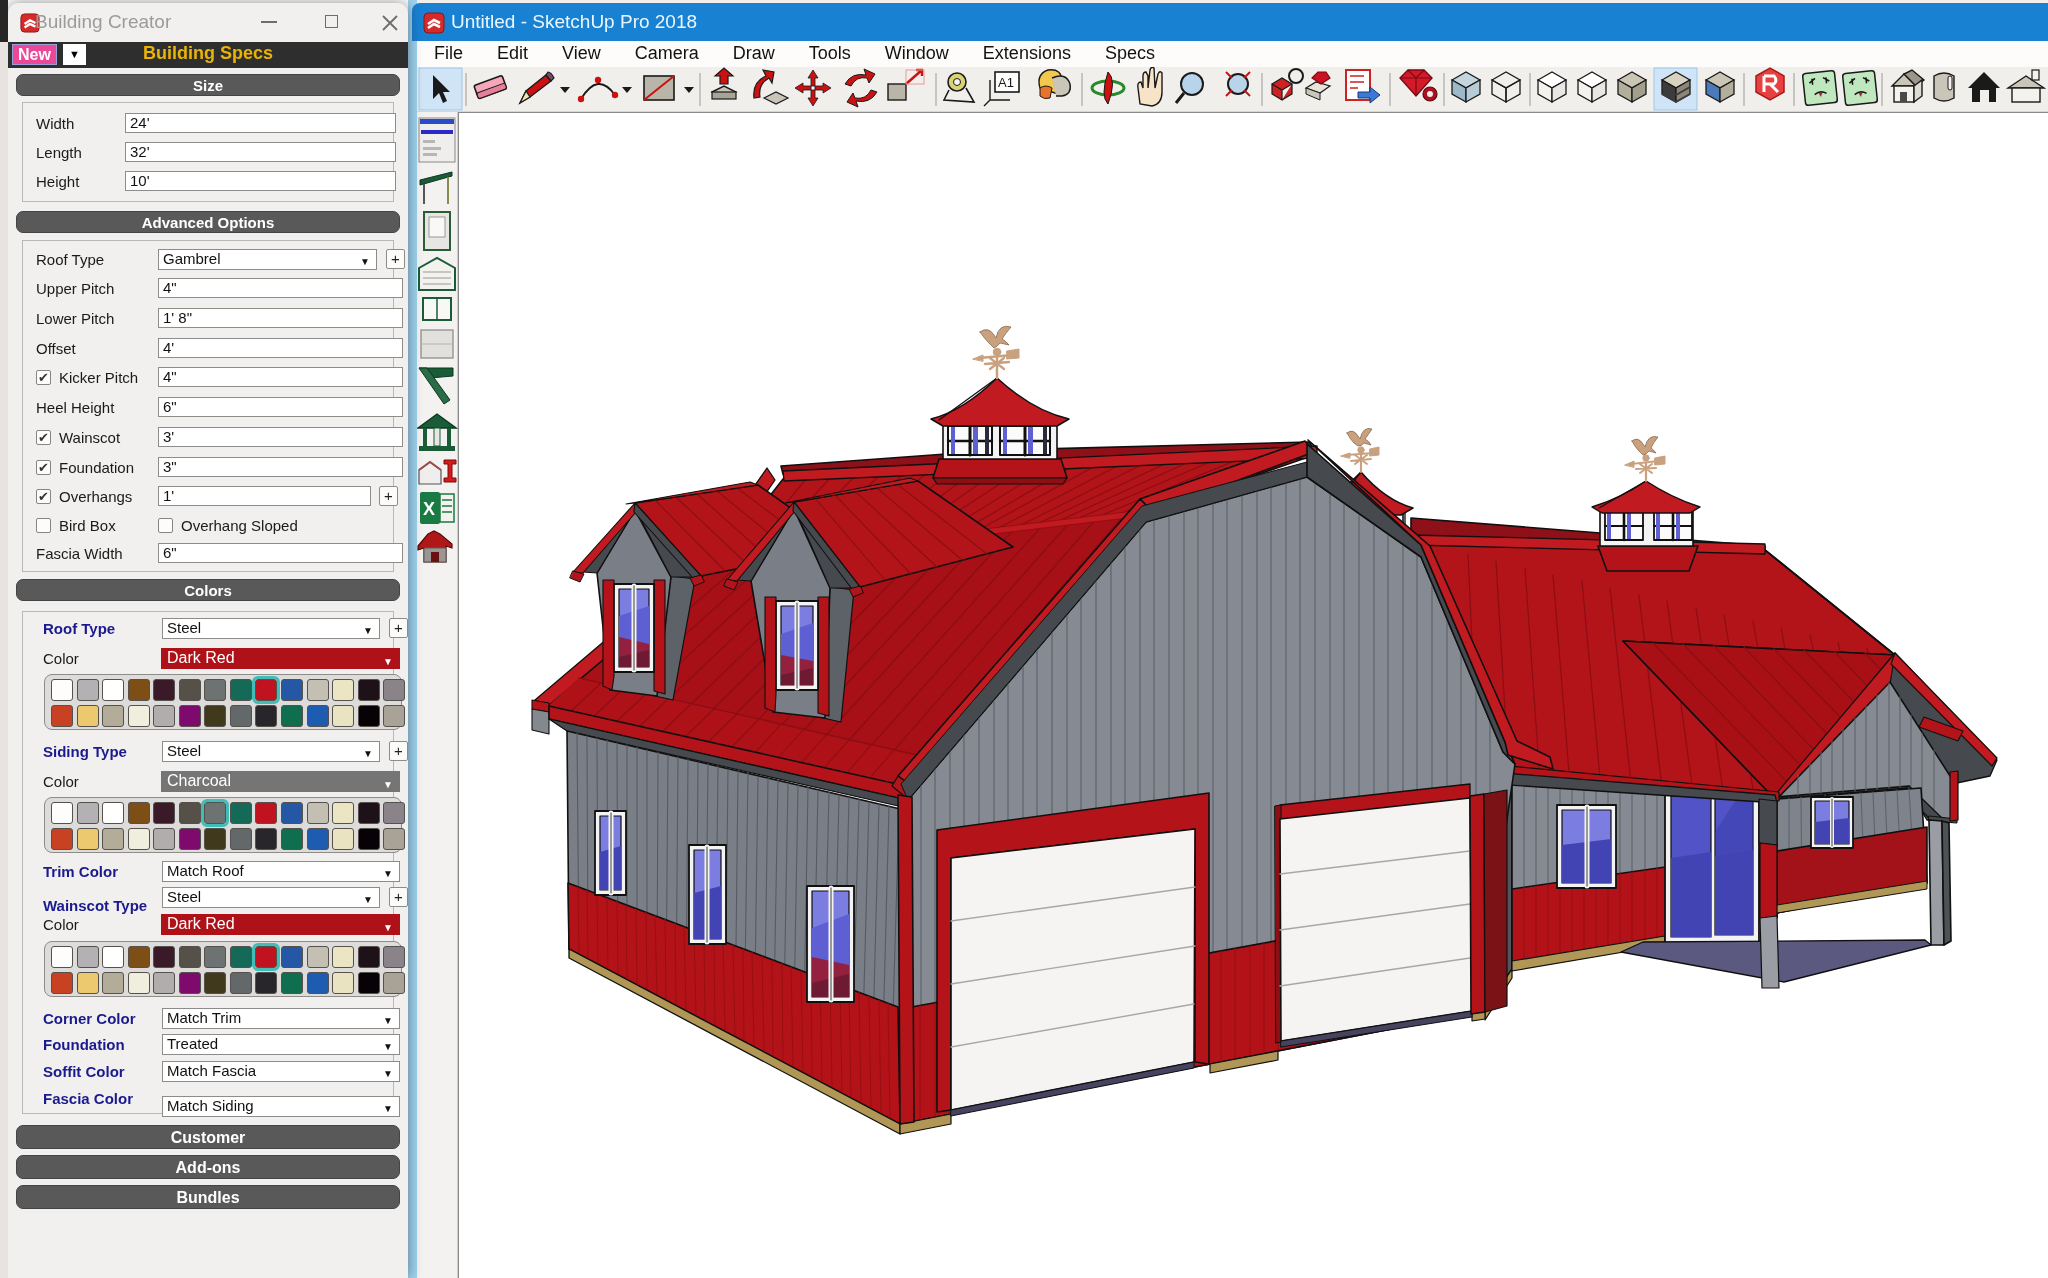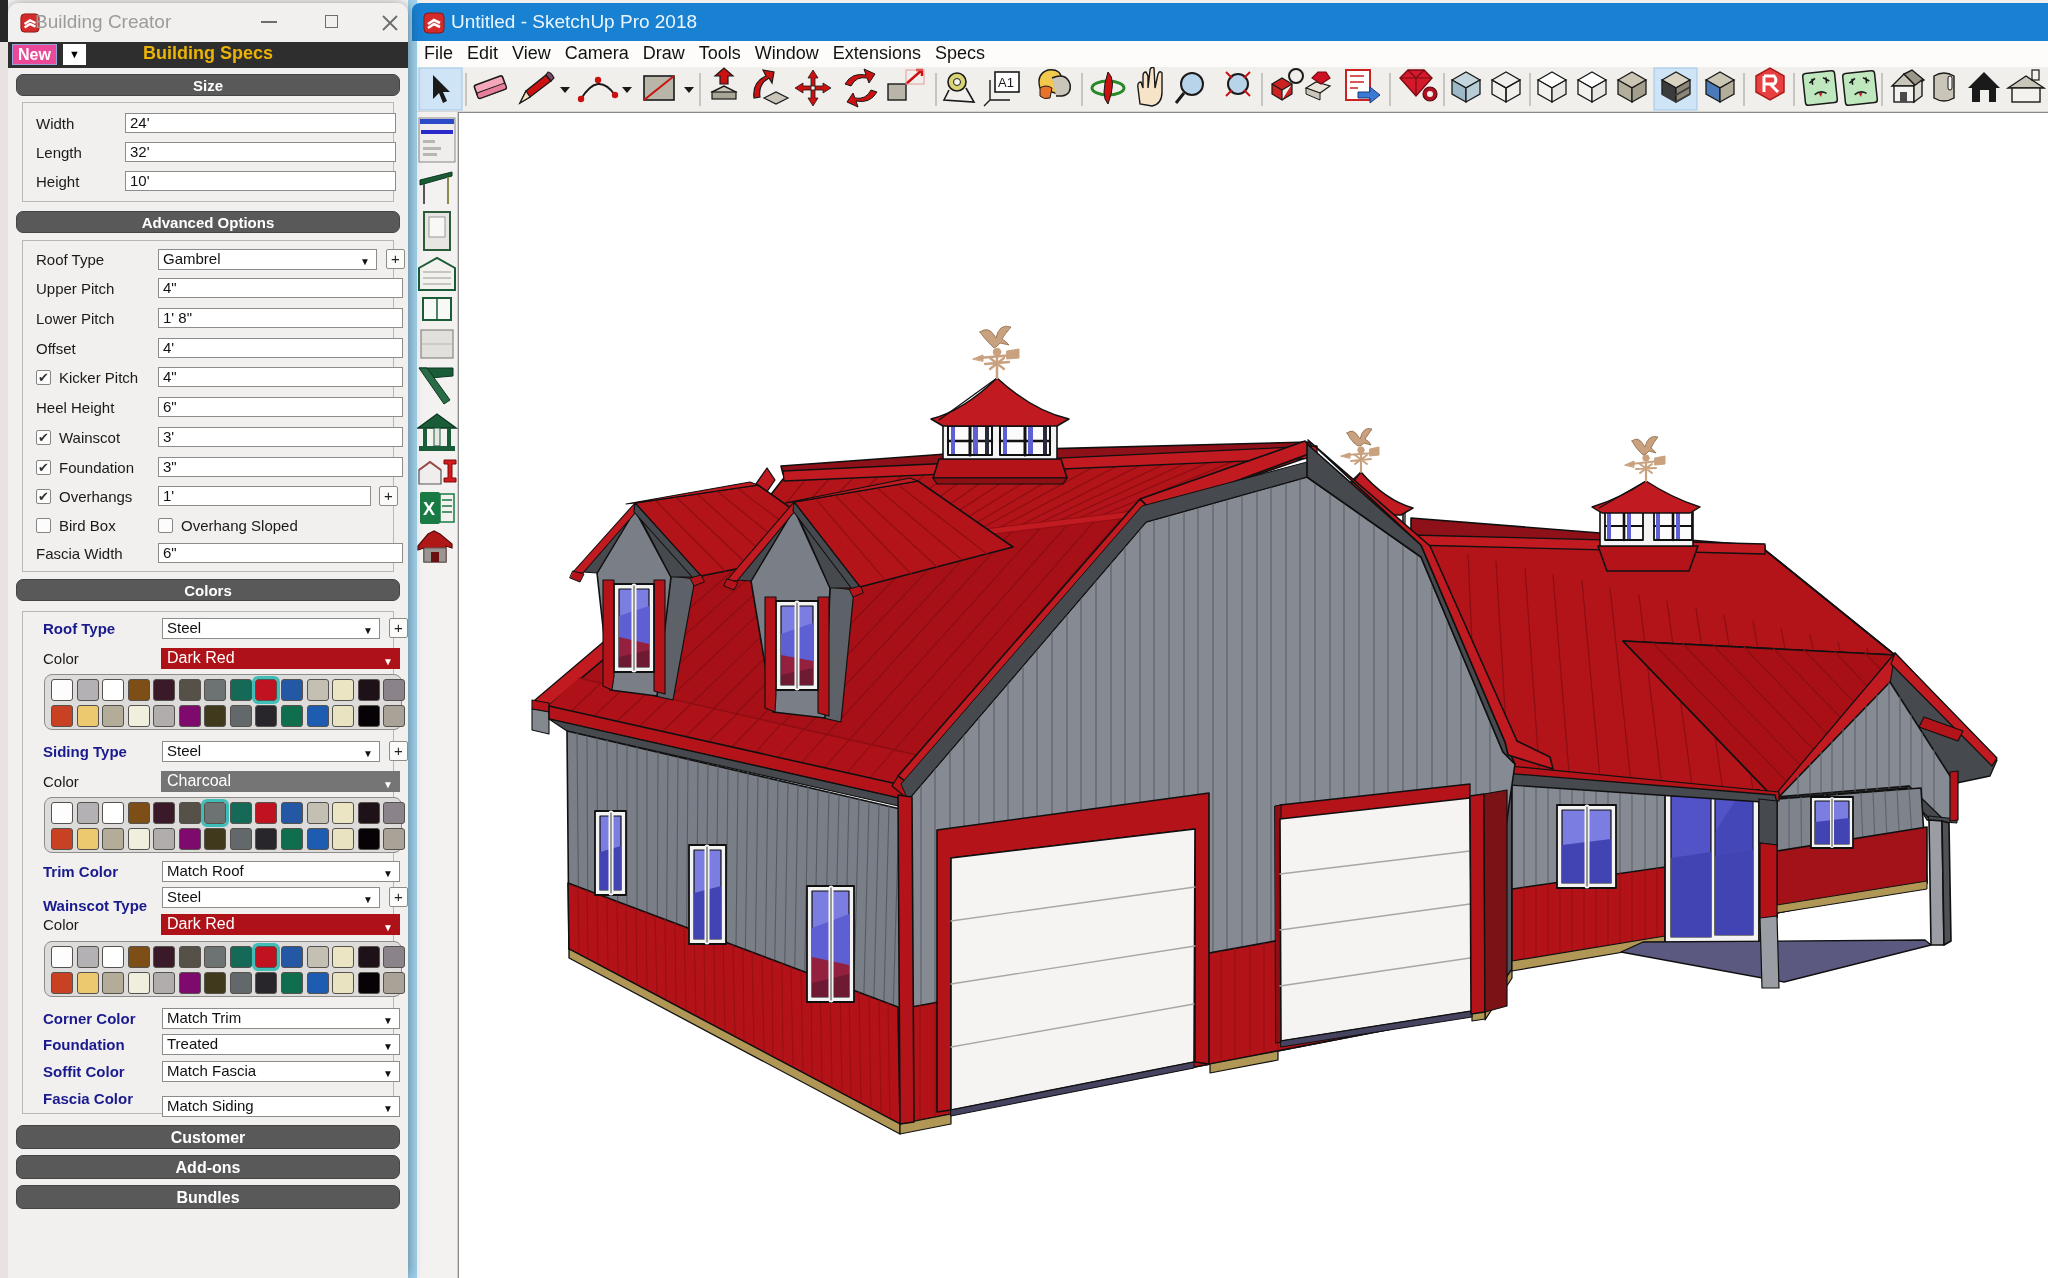--- a/index.html
+++ b/index.html
@@ -6,21 +6,21 @@
 html,body { width:2048px; height:1278px; overflow:hidden; background:#fff;
   font-family:"Liberation Sans", sans-serif; }
 #root { position:absolute; left:0; top:0; width:2048px; height:1278px; }
 
 
 #su { position:absolute; left:408px; top:0; width:1640px; height:973px; background:#f1efec; }
 #su-border { position:absolute; left:0; top:0; width:9px; height:1278px; background:#9fd3ef; }
 #su-title { position:absolute; left:4px; top:3px; width:1636px; height:38px; background:#1981d2; border-top-left-radius:8px; }
 #su-title .ttl { position:absolute; left:39px; top:8px; color:#eaf6ff; font-size:19px; }
 #su-menu { position:absolute; left:9px; top:41px; width:1631px; height:26px; background:#fdfcfb; }
-#su-menu span { display:inline-block; color:#111; font-size:18px; margin:1px 0 0 0; padding:1px 7px; }
+#su-menu span { display:inline-block; color:#111; font-size:18px; margin:1px 0 0 0; padding:1px 17px; }
 #su-toolbar { position:absolute; left:9px; top:67px; width:1631px; height:45px; background:#f1efec; border-bottom:1px solid #d8d6d3; }
 #su-leftcol { position:absolute; left:9px; top:112px; width:41px; height:1166px; background:#f3f2f1; border-right:1px solid #cfcdca; }
 #canvas { position:absolute; left:50px; top:112px; width:1590px; height:1166px; background:#ffffff; border-top:1px solid #8a8a8a; border-left:1px solid #8a8a8a; }
 
 
 #panel { position:absolute; left:8px; top:3px; width:400px; height:1275px; background:#f1f0ee;
   border-top-left-radius:10px; border-top-right-radius:10px; box-shadow:0 0 14px rgba(0,0,0,.45); }
 #p-title { position:absolute; left:0; top:0; width:100%; height:39px; }
 #p-title .t { position:absolute; left:27px; top:8px; color:#9b9b9b; font-size:19px; }
 #p-newbar { position:absolute; left:0; top:39px; width:100%; height:26px; background:#2e2e2e; }

